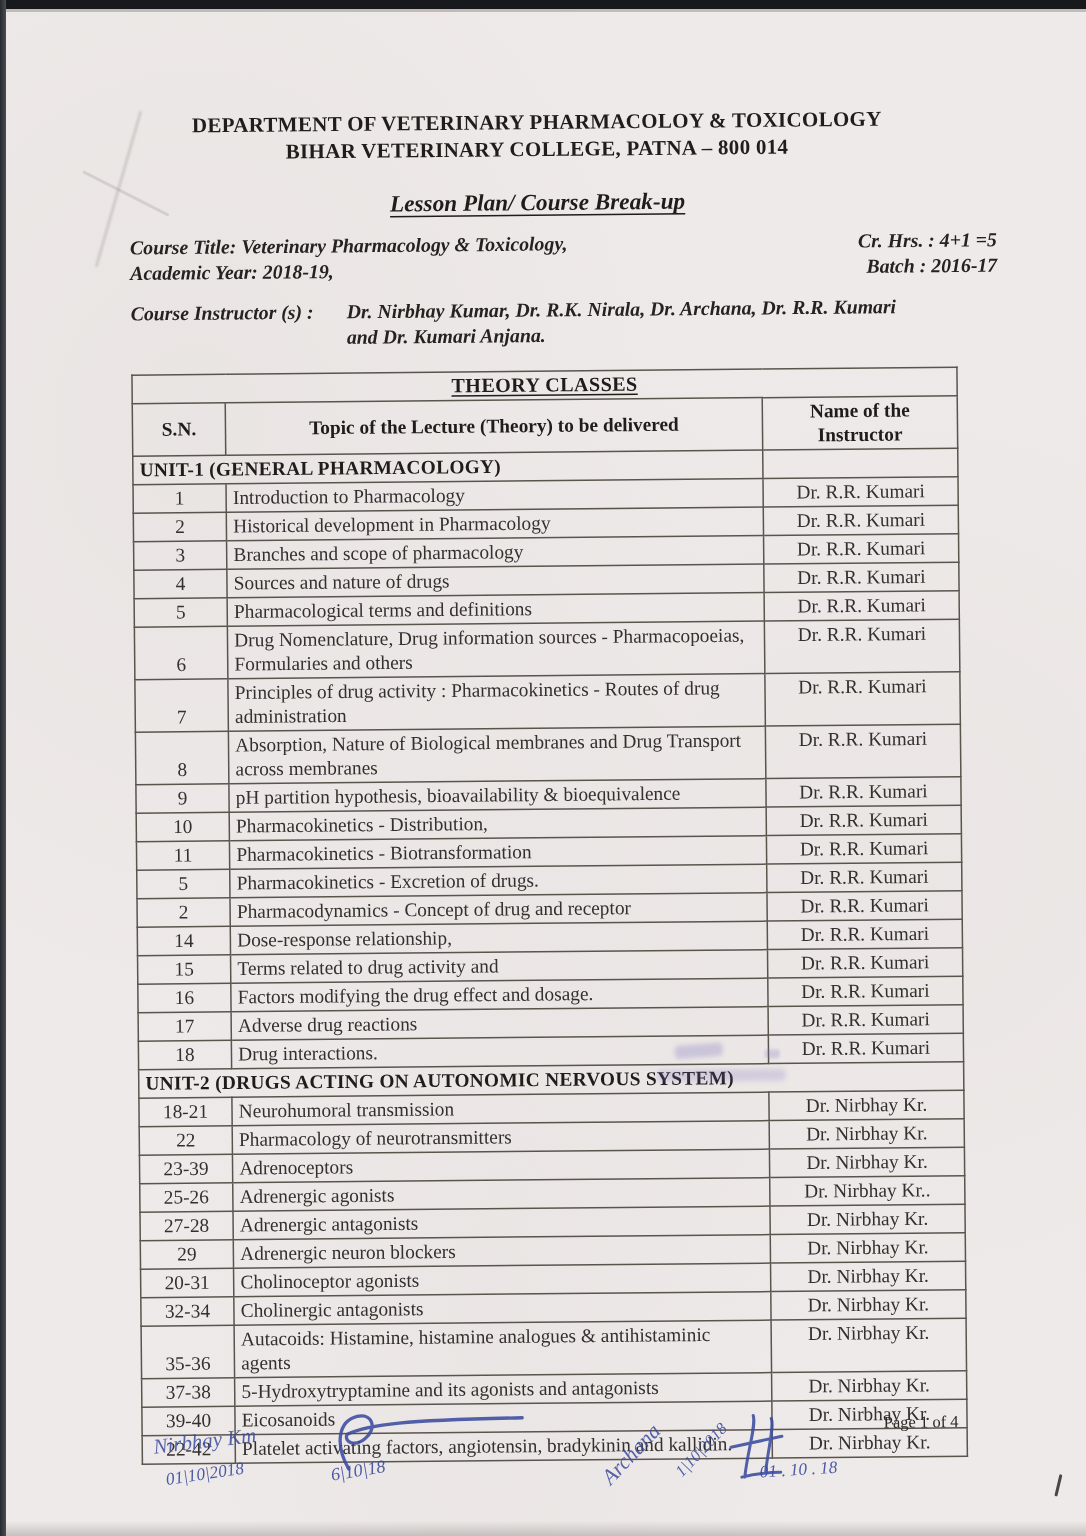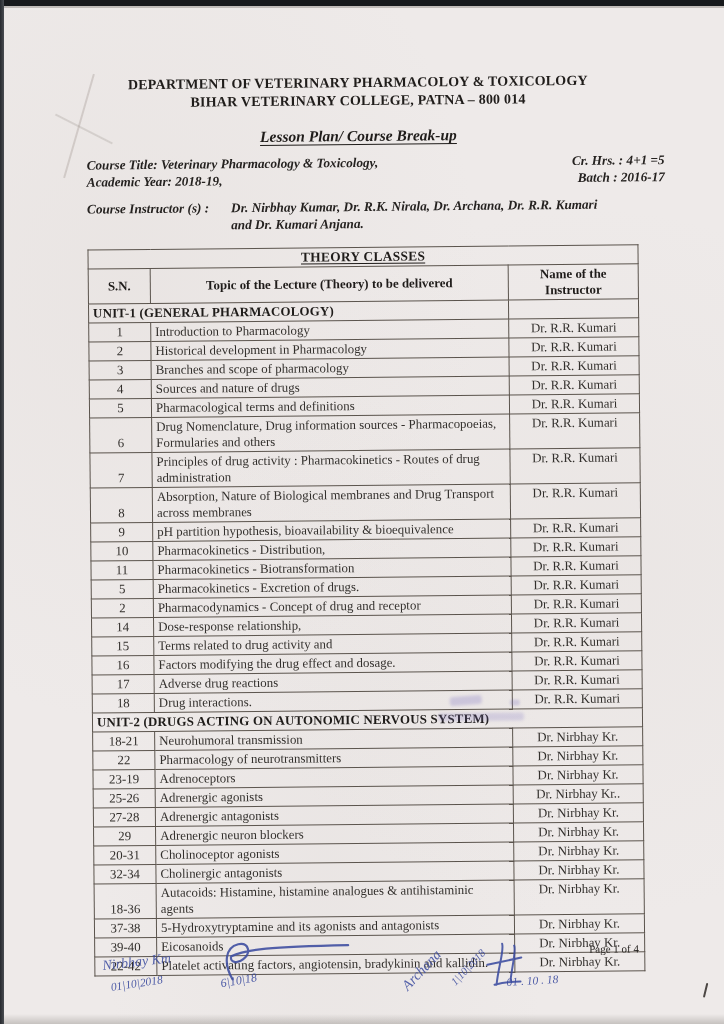--- a/index.html
+++ b/index.html
@@ -254,21 +254,21 @@
     <td class="instr">Dr. Nirbhay Kr.</td>
   </tr>
 
   <tr>
     <td class="sn">22</td>
     <td class="topic">Pharmacology of neurotransmitters</td>
     <td class="instr">Dr. Nirbhay Kr.</td>
   </tr>
 
   <tr>
-    <td class="sn">23-19</td>
+    <td class="sn">23-39</td>
     <td class="topic">Adrenoceptors</td>
     <td class="instr">Dr. Nirbhay Kr.</td>
   </tr>
 
   <tr>
     <td class="sn">25-26</td>
     <td class="topic">Adrenergic agonists</td>
     <td class="instr">Dr. Nirbhay Kr..</td>
   </tr>
 
@@ -290,21 +290,21 @@
     <td class="instr">Dr. Nirbhay Kr.</td>
   </tr>
 
   <tr>
     <td class="sn">32-34</td>
     <td class="topic">Cholinergic antagonists</td>
     <td class="instr">Dr. Nirbhay Kr.</td>
   </tr>
 
   <tr>
-    <td class="sn">18-36</td>
+    <td class="sn">35-36</td>
     <td class="topic">Autacoids: Histamine, histamine analogues &amp; antihistaminic agents</td>
     <td class="instr">Dr. Nirbhay Kr.</td>
   </tr>
 
   <tr>
     <td class="sn">37-38</td>
     <td class="topic">5-Hydroxytryptamine and its agonists and antagonists</td>
     <td class="instr">Dr. Nirbhay Kr.</td>
   </tr>
 

